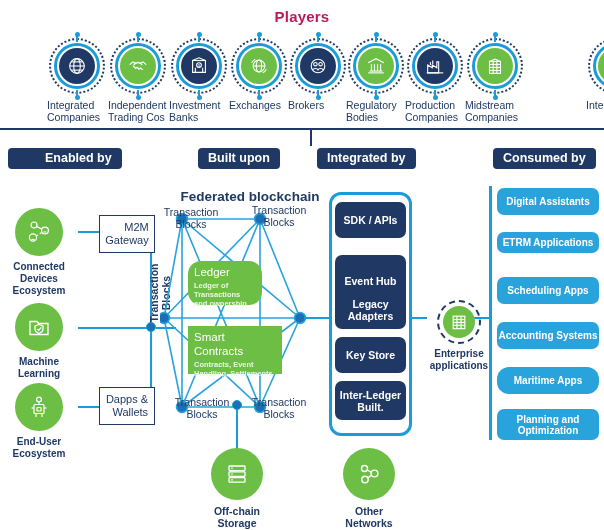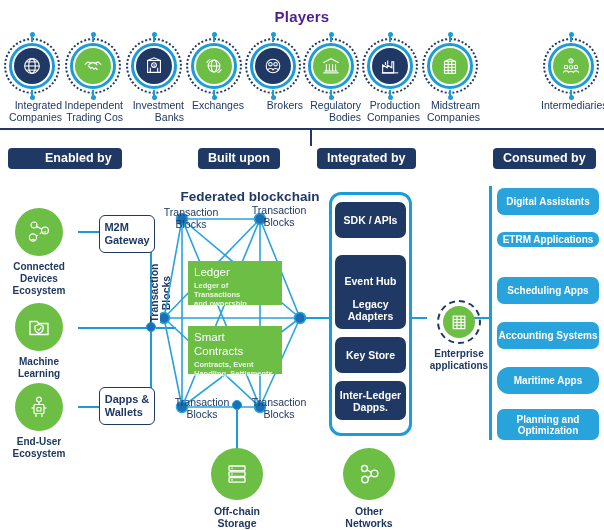--- a/index.html
+++ b/index.html
@@ -6,24 +6,24 @@
   body{
     width:604px;height:530px;position:relative;overflow:hidden;
     font-family:"Liberation Sans","DejaVu Sans",sans-serif;
     color:#1f3864;
   }
   .abs{position:absolute;}
 
   
   #players-title{
     left:0;top:8px;width:604px;text-align:center;
-    font-size:15px;font-weight:bold;color:#4c1d95;letter-spacing:.2px;
+    font-size:15px;font-weight:bold;color:#be185d;letter-spacing:.2px;
   }
   #players-row{left:0;top:36px;width:604px;height:92px;}
-  .player{position:absolute;top:0;width:60px;text-align:right;}
+  .player{position:absolute;top:0;width:60px;text-align:left;margin-left:45px;}
   .player .ring{
     position:relative;width:56px;height:56px;margin:2px auto 0;
     border-radius:50%;
     border:2px dotted #1f3864;
     box-sizing:border-box;
   }
   .player .ring:before{
     content:"";position:absolute;left:3px;top:3px;right:3px;bottom:3px;
     border-radius:50%;border:3px solid #1b9bd8;box-sizing:border-box;
   }
@@ -63,22 +63,22 @@
   
   .eco{position:absolute;width:90px;text-align:center;}
   .eco .circ{
     width:48px;height:48px;border-radius:50%;background:#6cbe45;margin:0 auto;
     display:flex;align-items:center;justify-content:center;
   }
   .eco .circ svg{width:28px;height:28px;display:block;}
   .eco .lbl{margin-top:5px;font-size:10px;line-height:12px;font-weight:bold;color:#1f3864;white-space:pre-line;}
 
   .gwbox{
-    position:absolute;background:#ffffff;border:1.5px solid #1f3864;border-radius:6px;
-    font-size:11px;font-weight:bold;color:#1f3864;text-align:left;
+    position:absolute;background:#ffffff;border:1.5px solid #1f3864;border-radius:0;
+    font-size:11px;font-weight:normal;color:#1f3864;text-align:right;
     display:flex;align-items:center;justify-content:center;white-space:pre-line;line-height:13px;
   }
 
   
   .hline{position:absolute;height:2px;background:#1b9bd8;}
   .vline{position:absolute;width:2px;background:#1b9bd8;}
   .node{position:absolute;width:10px;height:10px;border-radius:50%;background:#1b6fb5;
         border:1px solid #1b9bd8;box-sizing:border-box;}
 
   #tb-vert-label{
@@ -376,21 +376,21 @@
 
 <div class="tb" style="left:155px;top:206px;">Transaction
 Blocks</div>
 <div class="tb" style="left:243px;top:204px;">Transaction
 Blocks</div>
 <div class="tb" style="left:166px;top:396px;">Transaction
 Blocks</div>
 <div class="tb" style="left:243px;top:396px;">Transaction
 Blocks</div>
 
-<div class="greenbox" id="ledger-box" style="left:188px;top:261px;width:94px;height:44px;">
+<div class="greenbox" id="ledger-box" style="left:188px;top:261px;width:74px;height:44px;border-radius:13px;">
   <div class="t">Ledger</div>
   <div class="s">Ledger of Transactions
 and ownership</div>
 </div>
 
 <div class="greenbox" id="sc-box" style="left:188px;top:326px;width:94px;height:48px;">
   <div class="t">Smart Contracts</div>
   <div class="s">Contracts, Event
 Handling, Settlements</div>
 </div>
@@ -400,21 +400,21 @@
 <div class="node" style="left:232px;top:400px;"></div>
 <div class="vline" style="left:236px;top:410px;height:40px;"></div>
 
 <div id="int-frame"></div>
 <div class="navypill" style="top:202px;height:36px;">SDK / APIs</div>
 <div class="navypill" style="top:255px;height:52px;">Event Hub</div>
 <div class="navypill" style="top:290px;height:39px;">Legacy
 Adapters</div>
 <div class="navypill" style="top:337px;height:36px;">Key Store</div>
 <div class="navypill" style="top:381px;height:39px;">Inter-Ledger
-Dapps.</div>
+Built.</div>
 
 <div class="hline" style="left:411px;top:317px;width:16px;"></div>
 <div class="hline" style="left:464px;top:317px;width:27px;"></div>
 
 <div id="ent-app">
   <div class="ring2">
     <div class="disc2">
       <svg viewBox="0 0 24 24" fill="none" stroke="#ffffff" stroke-width="1.4">
         <rect x="5" y="5" width="14" height="15"></rect>
         <line x1="5" y1="9" x2="19" y2="9"></line>
@@ -424,21 +424,21 @@
           <line x1="14.5" y1="5" x2="14.5" y2="20"></line>
       </svg>
     </div>
   </div>
   <div class="lbl">Enterprise
 applications</div>
 </div>
 
 <div id="cons-rail"></div>
 <div class="cyanpill" style="top:188px;height:27px;">Digital Assistants</div>
-<div class="cyanpill" style="top:232px;height:15px;">ETRM Applications</div>
+<div class="cyanpill" style="top:232px;height:21px;">ETRM Applications</div>
 <div class="cyanpill" style="top:277px;height:27px;">Scheduling Apps</div>
 <div class="cyanpill" style="top:322px;height:27px;">Accounting Systems</div>
 <div class="cyanpill" style="top:367px;height:27px;border-radius:12px;">Maritime Apps</div>
 <div class="cyanpill" style="top:409px;height:31px;">Planning and
 Optimization</div>
 
 <div class="eco" style="left:-6px;top:208px;">
   <div class="circ">
     <svg viewBox="0 0 28 28" fill="none" stroke="#ffffff" stroke-width="1.2">
       <circle cx="9" cy="7" r="3"></circle>

